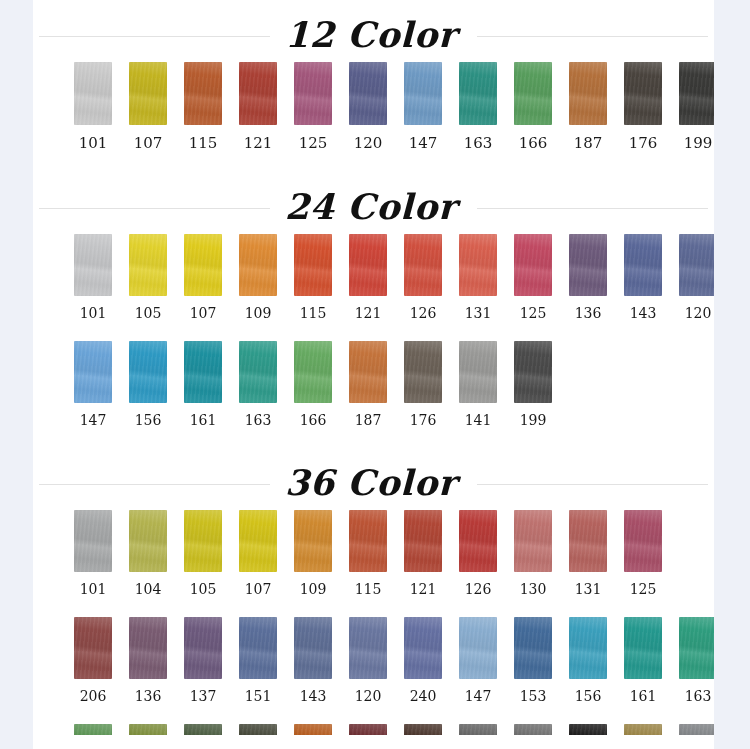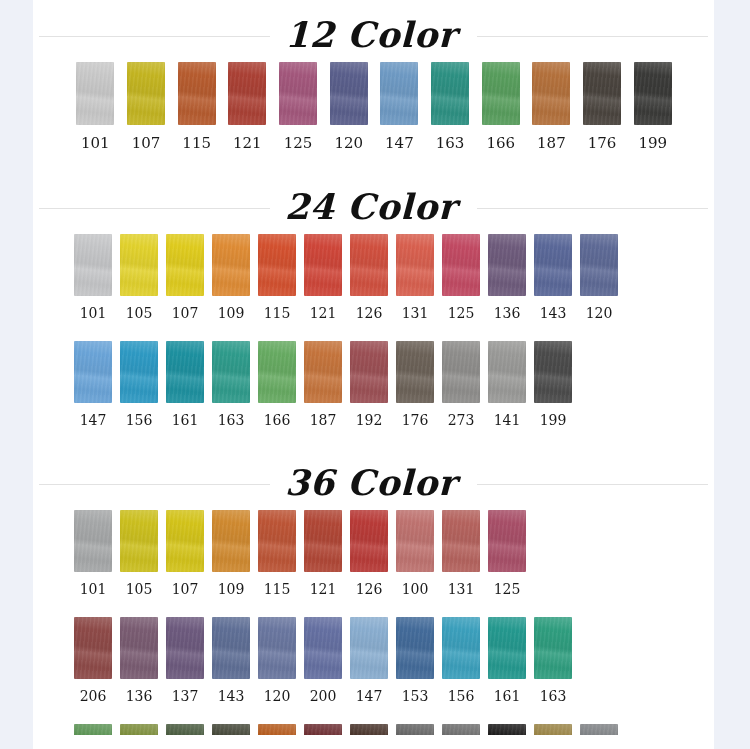--- a/index.html
+++ b/index.html
@@ -52,21 +52,21 @@
     letter-spacing: 0.5px;
     padding: 0 18px;
     white-space: nowrap;
     transform: skewX(-4deg);
   }
   
   .swatch-row {
     display: flex;
     justify-content: flex-start;
     padding: 0 40px 0 41px;
-    gap: 8px;
+    gap: 17px;
   }
   .swatch-row.cols12 .cell { width: 51.5px; }
   .swatch-row.cols12 .chip { width: 38px; height: 63px; }
   .swatch-row.cols12 .code { font-size: 15px; }
 
   .cell {
     display: flex;
     flex-direction: column;
     align-items: center;
   }
@@ -253,30 +253,22 @@
             </div>
             <div class="cell">
               <div class="chip" style="background: rgb(103, 171, 98);"></div>
               <div class="code">166</div>
             </div>
             <div class="cell">
               <div class="chip" style="background: rgb(197, 116, 60);"></div>
               <div class="code">187</div>
             </div>
             <div class="cell">
-              <div class="chip" style="background: rgb(156, 80, 85);"></div>
-              <div class="code">192</div>
-            </div>
-            <div class="cell">
               <div class="chip" style="background: rgb(108, 98, 88);"></div>
               <div class="code">176</div>
-            </div>
-            <div class="cell">
-              <div class="chip" style="background: rgb(143, 142, 140);"></div>
-              <div class="code">273</div>
             </div>
             <div class="cell">
               <div class="chip" style="background: rgb(154, 154, 152);"></div>
               <div class="code">141</div>
             </div>
             <div class="cell">
               <div class="chip" style="background: rgb(75, 75, 75);"></div>
               <div class="code">199</div>
             </div>
           </div>
@@ -289,20 +281,24 @@
           <div class="section-title">36 Color</div>
           <div class="rule right" style="background: rgb(226, 226, 226);"></div>
         </div>
         <div>
           <div class="swatch-row">
             <div class="cell">
               <div class="chip" style="background: rgb(166, 168, 169);"></div>
               <div class="code">101</div>
             </div>
             <div class="cell">
+              <div class="chip" style="background: rgb(180, 180, 80);"></div>
+              <div class="code">104</div>
+            </div>
+            <div class="cell">
               <div class="chip" style="background: rgb(204, 192, 31);"></div>
               <div class="code">105</div>
             </div>
             <div class="cell">
               <div class="chip" style="background: rgb(212, 196, 26);"></div>
               <div class="code">107</div>
             </div>
             <div class="cell">
               <div class="chip" style="background: rgb(208, 138, 48);"></div>
               <div class="code">109</div>
@@ -314,21 +310,21 @@
             <div class="cell">
               <div class="chip" style="background: rgb(177, 71, 54);"></div>
               <div class="code">121</div>
             </div>
             <div class="cell">
               <div class="chip" style="background: rgb(185, 59, 56);"></div>
               <div class="code">126</div>
             </div>
             <div class="cell">
               <div class="chip" style="background: rgb(191, 115, 112);"></div>
-              <div class="code">100</div>
+              <div class="code">130</div>
             </div>
             <div class="cell">
               <div class="chip" style="background: rgb(181, 99, 94);"></div>
               <div class="code">131</div>
             </div>
             <div class="cell">
               <div class="chip" style="background: rgb(168, 79, 104);"></div>
               <div class="code">125</div>
             </div>
           </div>
@@ -342,30 +338,34 @@
             </div>
             <div class="cell">
               <div class="chip" style="background: rgb(122, 92, 114);"></div>
               <div class="code">136</div>
             </div>
             <div class="cell">
               <div class="chip" style="background: rgb(109, 90, 126);"></div>
               <div class="code">137</div>
             </div>
             <div class="cell">
+              <div class="chip" style="background: rgb(91, 111, 155);"></div>
+              <div class="code">151</div>
+            </div>
+            <div class="cell">
               <div class="chip" style="background: rgb(95, 111, 150);"></div>
               <div class="code">143</div>
             </div>
             <div class="cell">
               <div class="chip" style="background: rgb(106, 119, 160);"></div>
               <div class="code">120</div>
             </div>
             <div class="cell">
               <div class="chip" style="background: rgb(101, 112, 162);"></div>
-              <div class="code">200</div>
+              <div class="code">240</div>
             </div>
             <div class="cell">
               <div class="chip" style="background: rgb(138, 174, 208);"></div>
               <div class="code">147</div>
             </div>
             <div class="cell">
               <div class="chip" style="background: rgb(67, 107, 154);"></div>
               <div class="code">153</div>
             </div>
             <div class="cell">

